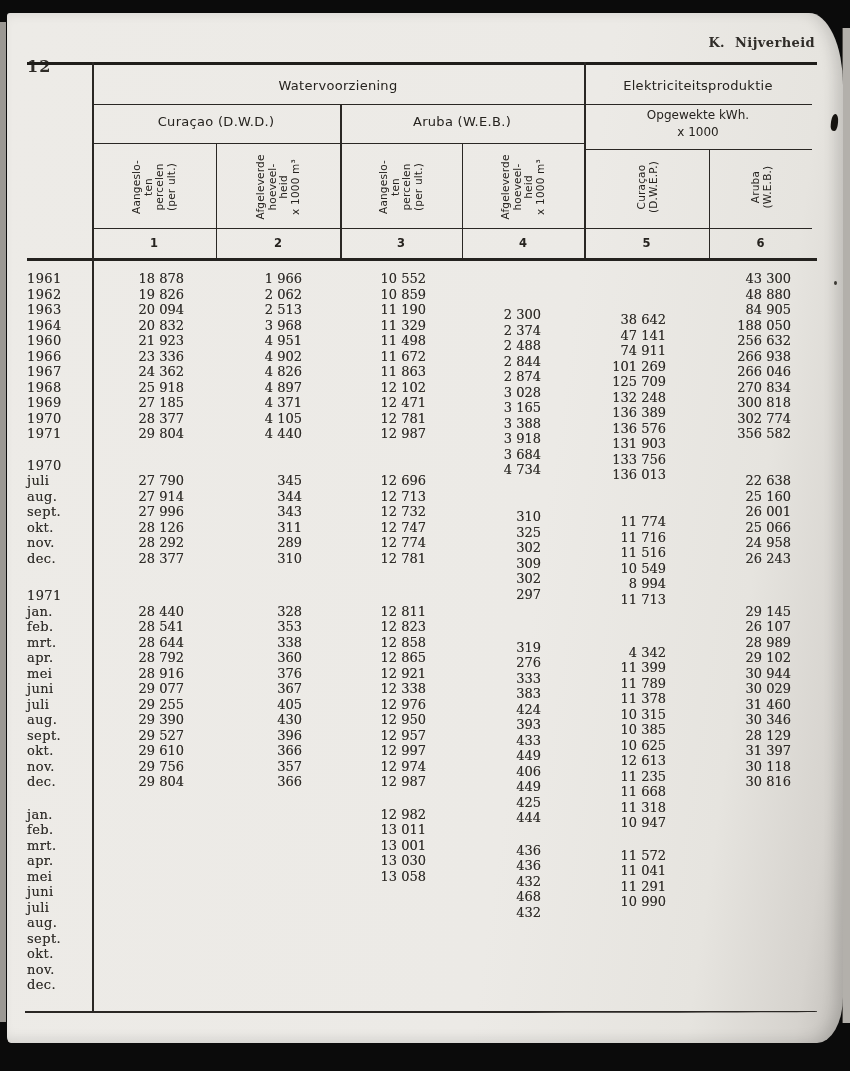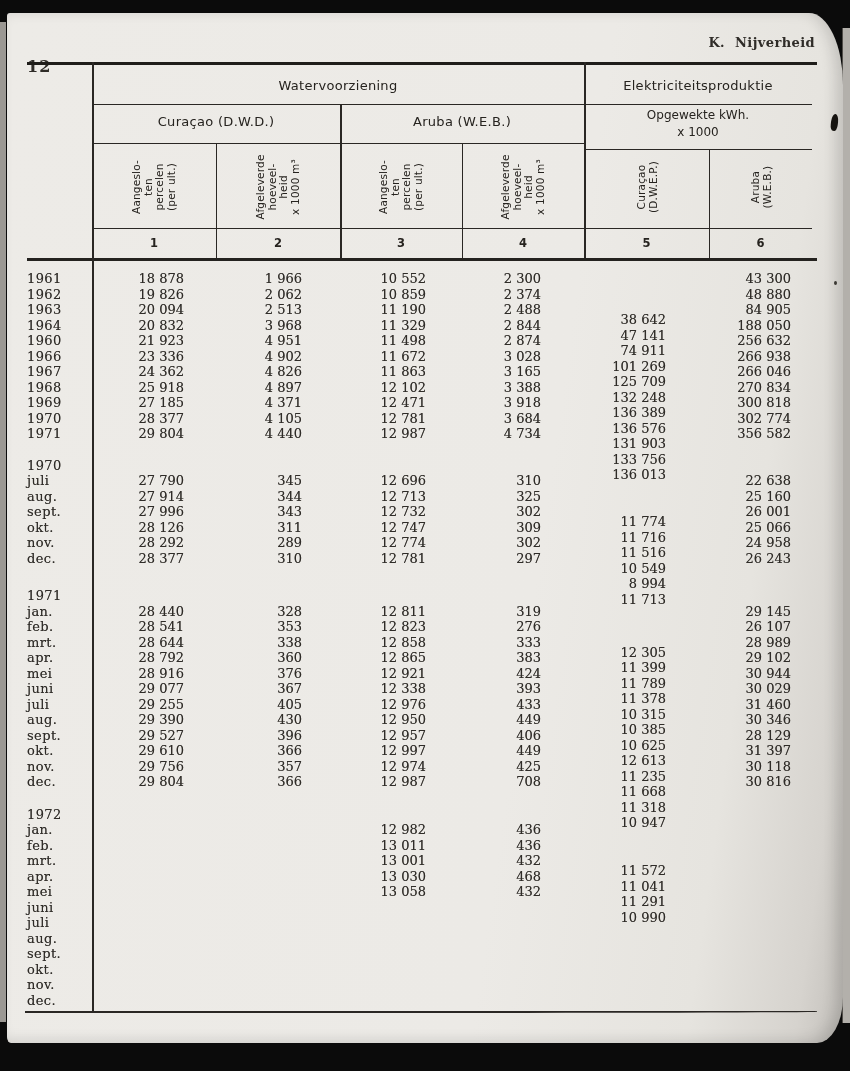--- a/index.html
+++ b/index.html
@@ -52,21 +52,21 @@
         font-family:"DejaVu Sans", sans-serif;font-size:11.5px;font-weight:700;color:#26231f;}
 
   .tbody{position:absolute;left:0;top:258px;width:805px;}
   .row{display:grid;grid-template-columns:85px 124px 124px 122px 122px 125px 103px;
        height:15.5px;line-height:15.5px;font-size:13px;}
   .cell{text-align:right;white-space:pre;text-shadow:0 0 0.4px rgba(47,44,40,0.55);}
   .cell.label{text-align:left;padding-left:20px;letter-spacing:0.4px;font-size:13px;}
   .cell.c1{padding-right:32px;text-align:right;}
   .cell.c2{padding-right:38px;}
   .cell.c3{padding-right:36px;}
-  .cell.c4{padding-right:43px;}
+  .cell.c4{padding-right:43px;margin-top:36px;}
   .cell.c5{padding-right:43px;margin-top:41px;}
   .cell.c6{padding-right:21px;}
   .tsection.s2{margin-top:16px;}
   .tsection.s3{margin-top:22px;}
   .tsection.s4{margin-top:17px;}
 </style>
 </head>
 <body>
 
 <div class="scan">
@@ -305,21 +305,21 @@
         <div class="tsection s3">
           <div class="row">
             <span class="cell label">1971</span>
           </div>
           <div class="row">
             <span class="cell label">jan.</span>
             <span class="cell c1">28 440</span>
             <span class="cell c2">328</span>
             <span class="cell c3">12 811</span>
             <span class="cell c4">319</span>
-            <span class="cell c5">12 305</span>
+            <span class="cell c5">4 342</span>
             <span class="cell c6">29 145</span>
           </div>
           <div class="row">
             <span class="cell label">feb.</span>
             <span class="cell c1">28 541</span>
             <span class="cell c2">353</span>
             <span class="cell c3">12 823</span>
             <span class="cell c4">276</span>
             <span class="cell c5">11 399</span>
             <span class="cell c6">26 107</span>
@@ -403,29 +403,26 @@
             <span class="cell c3">12 974</span>
             <span class="cell c4">425</span>
             <span class="cell c5">11 318</span>
             <span class="cell c6">30 118</span>
           </div>
           <div class="row">
             <span class="cell label">dec.</span>
             <span class="cell c1">29 804</span>
             <span class="cell c2">366</span>
             <span class="cell c3">12 987</span>
-            <span class="cell c4">708</span>
+            <span class="cell c4">444</span>
             <span class="cell c5">10 947</span>
             <span class="cell c6">30 816</span>
           </div>
         </div>
         <div class="tsection s4">
-          <div class="row">
-            <span class="cell label">1972</span>
-          </div>
           <div class="row">
             <span class="cell label">jan.</span>
             <span class="cell c1"></span>
             <span class="cell c2"></span>
             <span class="cell c3">12 982</span>
             <span class="cell c4">436</span>
             <span class="cell c5">11 572</span>
             <span class="cell c6"></span>
           </div>
           <div class="row">

